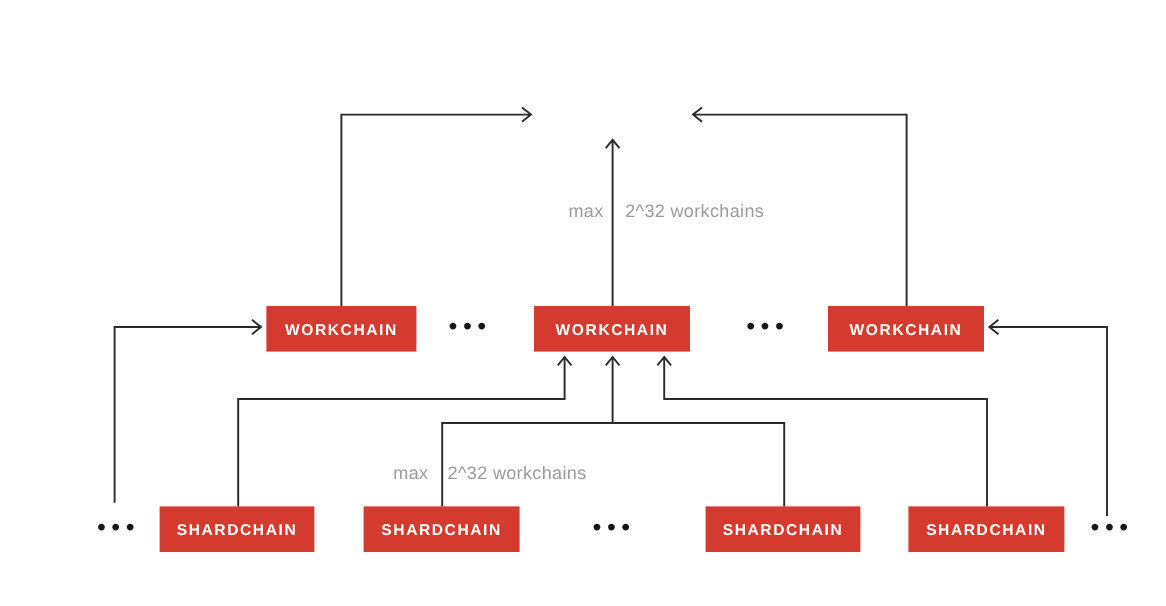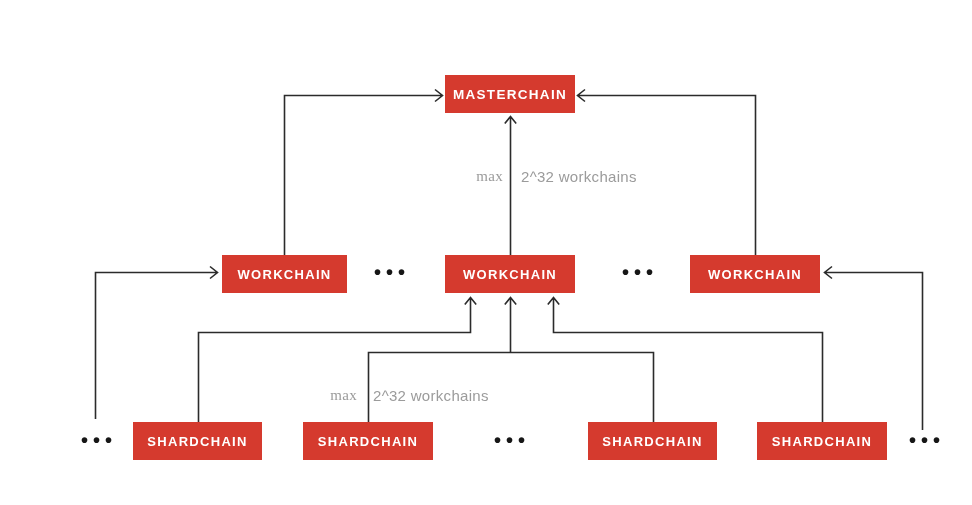--- a/index.html
+++ b/index.html
@@ -25,21 +25,21 @@
   .node.master{font-size:13.5px;}
   .dots{
     position:absolute;transform:translate(-50%,-50%);
     color:var(--dots-color);font-weight:bold;font-size:20px;letter-spacing:5px;
     line-height:1;white-space:nowrap;
   }
   .ann{
     position:absolute;color:var(--annotation-color);font-size:15px;
     letter-spacing:0.3px;white-space:nowrap;transform:translateY(-50%);line-height:1;
   }
-  .ann.ra{transform:translate(-100%,-50%);font-family:Liberation Serif, serif;}
+  .ann.ra{transform:translate(-100%,-50%);}
 </style>
 </head>
 <body>
 
 <div class="canvas">
 
   <svg class="wires" viewBox="0 0 972 505" aria-hidden="true">
 
     <path d="M284.5 255 V95.5 H441.5 M435 89.5 L442.5 95.5 L435 101.5"></path>
 
@@ -53,21 +53,20 @@
 
     <path d="M198.5 422 V332.5 H470.5 V298.5 M464.8 304.5 L470.5 297.5 L476.2 304.5"></path>
 
     <path d="M822.5 422 V332.5 H553.5 V298.5 M547.8 304.5 L553.5 297.5 L559.2 304.5"></path>
 
     <path d="M368.5 422 V352.5 H653.5 V422"></path>
 
     <path d="M510.5 352.5 V298.5 M504.8 304.5 L510.5 297.5 L516.2 304.5"></path>
   </svg>
 
-  <div class="node master" style="left:445px;top:75px;width:130px;">MASTERCHAIN</div>
 
   <div class="node" style="left:222px;top:255px;width:125px;">WORKCHAIN</div>
   <div class="node" style="left:445px;top:255px;width:130px;">WORKCHAIN</div>
   <div class="node" style="left:690px;top:255px;width:130px;">WORKCHAIN</div>
 
   <div class="node" style="left:133px;top:422px;width:129px;">SHARDCHAIN</div>
   <div class="node" style="left:303px;top:422px;width:130px;">SHARDCHAIN</div>
   <div class="node" style="left:588px;top:422px;width:129px;">SHARDCHAIN</div>
   <div class="node" style="left:757px;top:422px;width:130px;">SHARDCHAIN</div>
 

